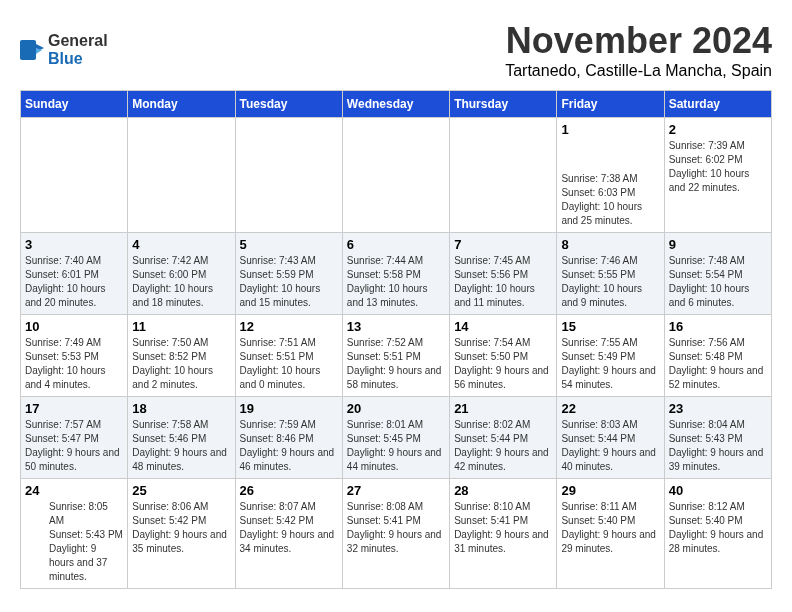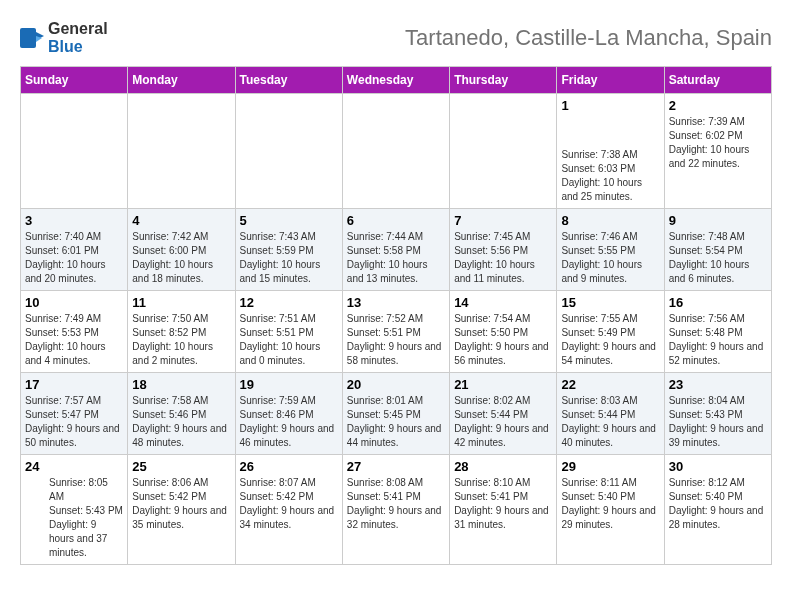--- a/index.html
+++ b/index.html
@@ -27,30 +27,30 @@
     }
     .title-section {
       text-align: right;
     }
     .month-title {
       font-size: 36px;
       font-weight: bold;
       color: #333;
     }
     .location-title {
-      font-size: 22px;
-      color: #737373;
+      font-size: 16px;
+      color: #000000;
     }
     table {
       width: 100%;
       border-collapse: collapse;
       font-size: 11px;
     }
     thead tr th {
-      background: #a21caf;
+      background: #1d4ed8;
       color: #fff;
       padding: 6px 4px;
       text-align: left;
       font-size: 12px;
       border: 1px solid #ccc;
     }
     tbody tr td {
       vertical-align: top;
       padding: 4px;
       border: 1px solid #ccc;
@@ -89,20 +89,21 @@
         <polygon points="16,4 24,8 16,12" fill="#1a6bb5"></polygon>
         <polygon points="16,8 22,10 16,14" fill="#5aaae8"></polygon>
       </svg>
     </div>
     <div>
       <span style="font-size:16px;font-weight:bold;color:#333;">General</span><br>
       <span style="font-size:16px;font-weight:bold;color:#1a6bb5;">Blue</span>
     </div>
   </div>
   <div class="title-section">
+    <div class="month-title">November 2024</div>
     <div class="location-title">Tartanedo, Castille-La Mancha, Spain</div>
   </div>
 </div>
 
 <table>
   <thead>
     <tr id="weekday-headers">
     <th>Sunday</th>
         <th>Monday</th>
         <th>Tuesday</th>
@@ -295,20 +296,20 @@
 Sunset: 5:41 PM
 Daylight: 9 hours and 31 minutes.</div>
         </td>
         <td>
           <span class="day-number">29</span>
           <div class="day-info" style="white-space: pre-line;">Sunrise: 8:11 AM
 Sunset: 5:40 PM
 Daylight: 9 hours and 29 minutes.</div>
         </td>
         <td>
-          <span class="day-number">30</span>
+          <span class="day-number">40</span>
           <div class="day-info" style="white-space: pre-line;">Sunrise: 8:12 AM
 Sunset: 5:40 PM
 Daylight: 9 hours and 28 minutes.</div>
         </td>
       </tr>
     </tbody>
 </table>
 
 </body></html>

